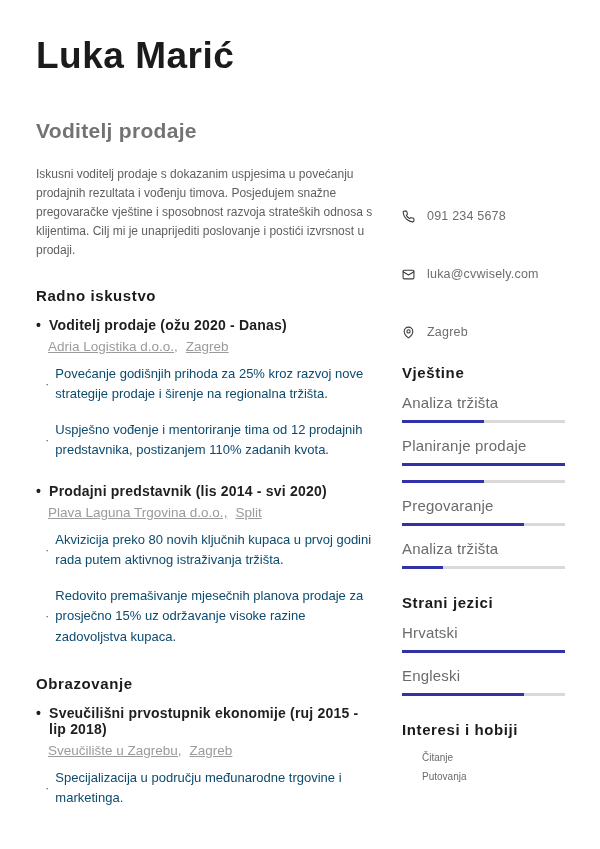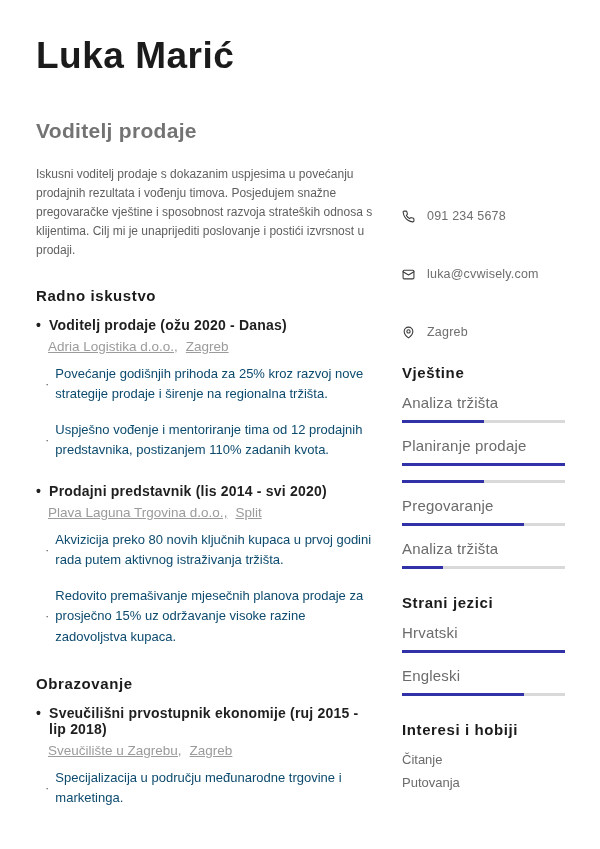--- a/index.html
+++ b/index.html
@@ -56,21 +56,21 @@
   .contact-row { display: flex; align-items: center; margin-bottom: 9px; margin-top: 44px; }
   .contact-row svg { width: 13px; height: 13px; stroke: #3a3a3a; flex: 0 0 13px; }
   .contact-row .val { font-size: 12.5px; color: #6e6e6e; margin-left: 12px; letter-spacing: 0.2px; }
 
   .right-section { margin-top: 25px; }
   .meter-item { margin-bottom: 14px; }
   .meter-item .label { font-size: 15px; color: #6b6b6b; margin-bottom: 9px; letter-spacing: 0.2px; }
   .track { width: 163px; height: 3px; background: #d9d9d9; position: relative; }
   .fill { height: 3px; background: #3232a8; width: 0; }
 
-  .hobby-line { font-size: 13px; color: #6b6b6b; line-height: 1.45; margin-bottom: 4px; }
+  .hobby-line { font-size: 10px; color: #6b6b6b; line-height: 1.45; margin-bottom: 4px; margin-left: 20px; }
 </style>
 </head>
 <body>
 
 <div class="page">
 
   <h1 class="name">Luka Marić</h1>
   <h2 class="job-title">Voditelj prodaje</h2>
 
   <div class="columns">

